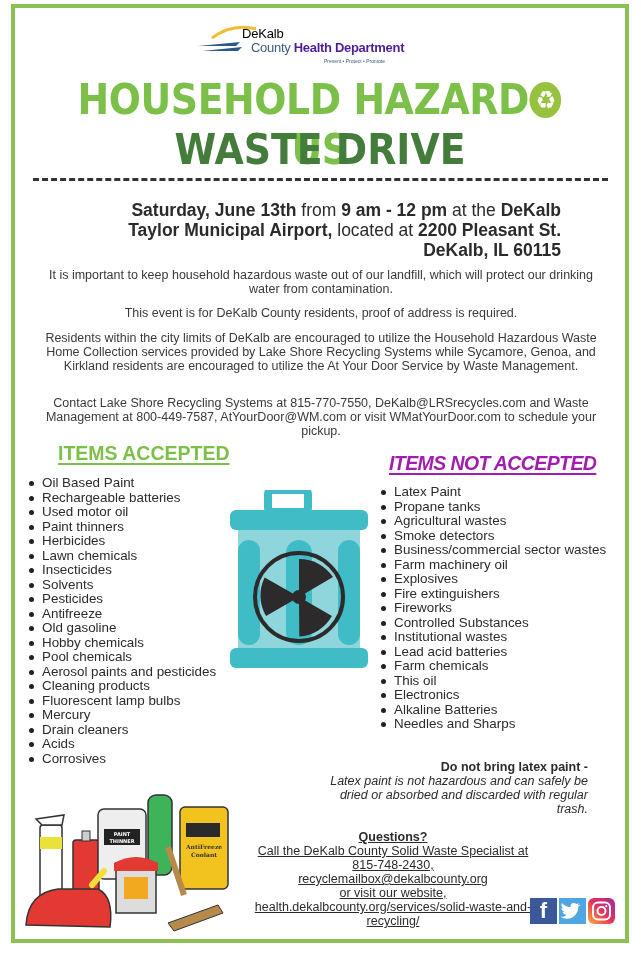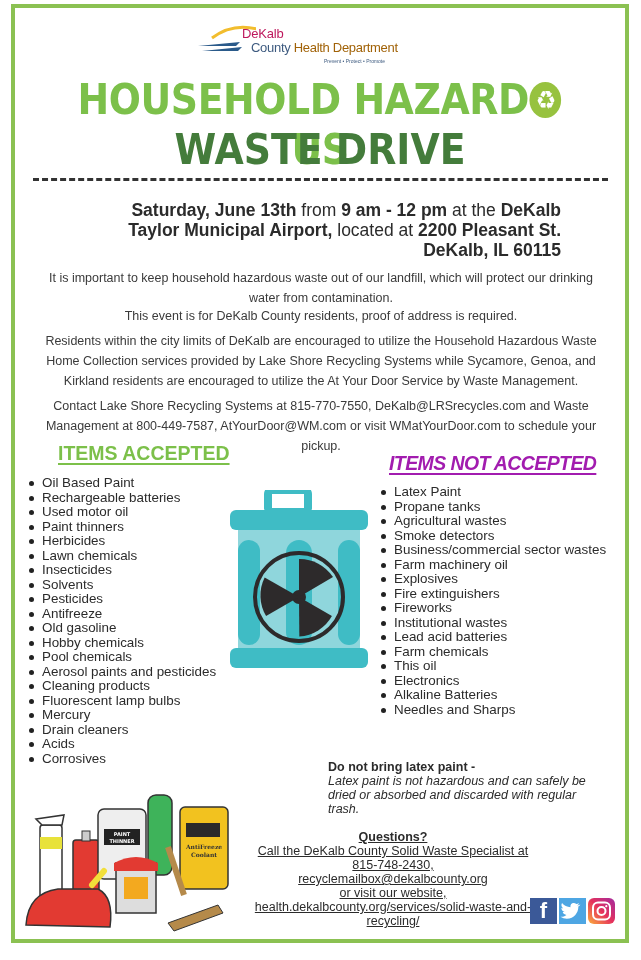--- a/index.html
+++ b/index.html
@@ -7,23 +7,23 @@
     body { position: relative; font-family: "Liberation Sans", sans-serif; color: #2b2b2b; }
 
     .frame {
       position: absolute; left: 11px; top: 4px; width: 618px; height: 939px;
       border: 4px solid #8bc152; background: #fff;
     }
 
     
     .logo { position: absolute; left: 196px; top: 22px; width: 220px; height: 48px; }
     .logo svg { position: absolute; left: 0; top: 0; }
-    .logo-dekalb { position: absolute; left: 46px; top: 4px; font-size: 13px; color: #be185d; letter-spacing: -0.2px; }
+    .logo-dekalb { position: absolute; left: 46px; top: 4px; font-size: 13px; color: #000000; letter-spacing: -0.2px; }
     .logo-county { position: absolute; left: 55px; top: 18px; font-size: 13px; color: #3d5a7f; letter-spacing: -0.3px; }
-    .logo-county b { font-weight: normal; color: #a16207; }
+    .logo-county b { font-weight: bold; color: #4c1d95; }
     .logo-tag { position: absolute; left: 128px; top: 36px; font-size: 5px; color: #3d5a7f; }
 
     
     .title1 {
       position: absolute; left: 30px; top: 74px; width: 580px; text-align: center;
       font-size: 43px; font-weight: bold; color: #7cc04a; letter-spacing: -0.5px; line-height: 50px;
       font-family: "DejaVu Sans", sans-serif; transform: scaleX(0.88); transform-origin: center;
     }
     .title1 .recycle {
       display: inline-block; width: 36px; height: 36px; border-radius: 50%;
@@ -41,21 +41,21 @@
     }
 
     .when {
       position: absolute; left: 80px; top: 200px; width: 481px; text-align: right;
       font-size: 17.5px; line-height: 20px; color: #2b2b2b;
     }
     .when b { font-weight: bold; }
 
     .para {
       position: absolute; left: 35px; width: 572px; text-align: center;
-      font-size: 12.5px; line-height: 20px; color: #3a3a3a;
+      font-size: 12.5px; line-height: 14px; color: #3a3a3a;
     }
 
     .h-accepted {
       position: absolute; left: 58px; top: 442px; font-size: 19.5px; font-weight: bold;
       color: #7cc04a; text-decoration: underline; text-underline-offset: 3px; text-decoration-thickness: 2px;
     }
     .h-notaccepted {
       position: absolute; left: 389px; top: 452px; font-size: 19.5px; font-weight: bold; font-style: italic;
       color: #a21caf; text-decoration: underline; text-underline-offset: 3px; text-decoration-thickness: 2px;
       letter-spacing: -0.6px;
@@ -63,21 +63,21 @@
 
     ul.items { position: absolute; list-style: none; }
     ul.items li { position: relative; font-size: 13.4px; line-height: 14.5px; color: #2b2b2b; padding-left: 17px; white-space: nowrap; }
     ul.items li::before { content: ""; position: absolute; left: 4px; top: 5px; width: 5px; height: 5px; border-radius: 50%; background: #222; }
     .acc-list { left: 25px; top: 476px; }
     .not-list { left: 377px; top: 485px; }
 
     .bin { position: absolute; left: 228px; top: 490px; }
 
     .latex {
-      position: absolute; left: 328px; top: 760px; width: 260px; font-size: 12.5px; line-height: 14px; color: #2b2b2b;
+      position: absolute; left: 328px; top: 760px; width: 260px; font-size: 12.5px; line-height: 14px; color: #2b2b2b; text-align: right;
     }
     .latex .lt-h { font-weight: bold; }
     .latex .lt-b { font-style: italic; }
 
     .questions {
       position: absolute; left: 252px; top: 830px; width: 282px; text-align: center;
       font-size: 12.5px; line-height: 14px; color: #2b2b2b; text-decoration: underline;
     }
     .questions .q-h { font-weight: bold; }
 
@@ -165,20 +165,21 @@
 <ul class="items not-list">
   <li>Latex Paint</li>
   <li>Propane tanks</li>
   <li>Agricultural wastes</li>
   <li>Smoke detectors</li>
   <li>Business/commercial sector wastes</li>
   <li>Farm machinery oil</li>
   <li>Explosives</li>
   <li>Fire extinguishers</li>
   <li>Fireworks</li>
+  <li>Controlled Substances</li>
   <li>Institutional wastes</li>
   <li>Lead acid batteries</li>
   <li>Farm chemicals</li>
   <li>This oil</li>
   <li>Electronics</li>
   <li>Alkaline Batteries</li>
   <li>Needles and Sharps</li>
 </ul>
 
 <div class="latex">

